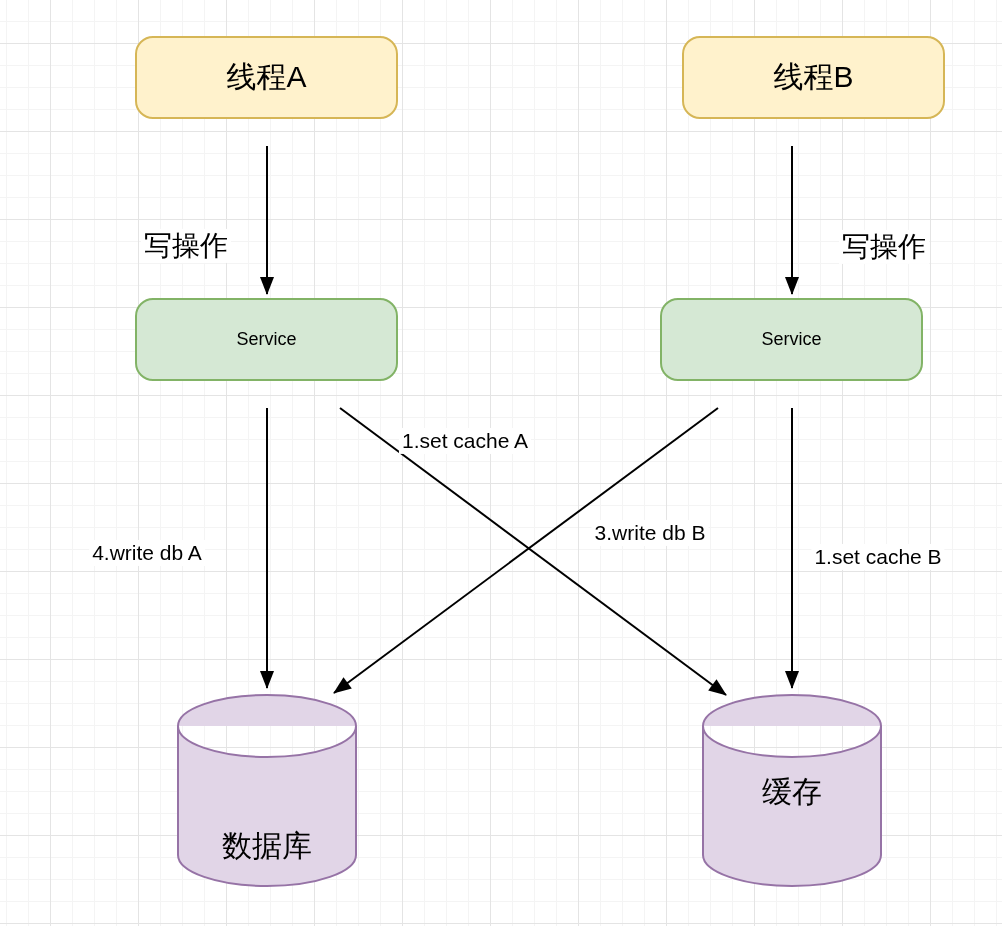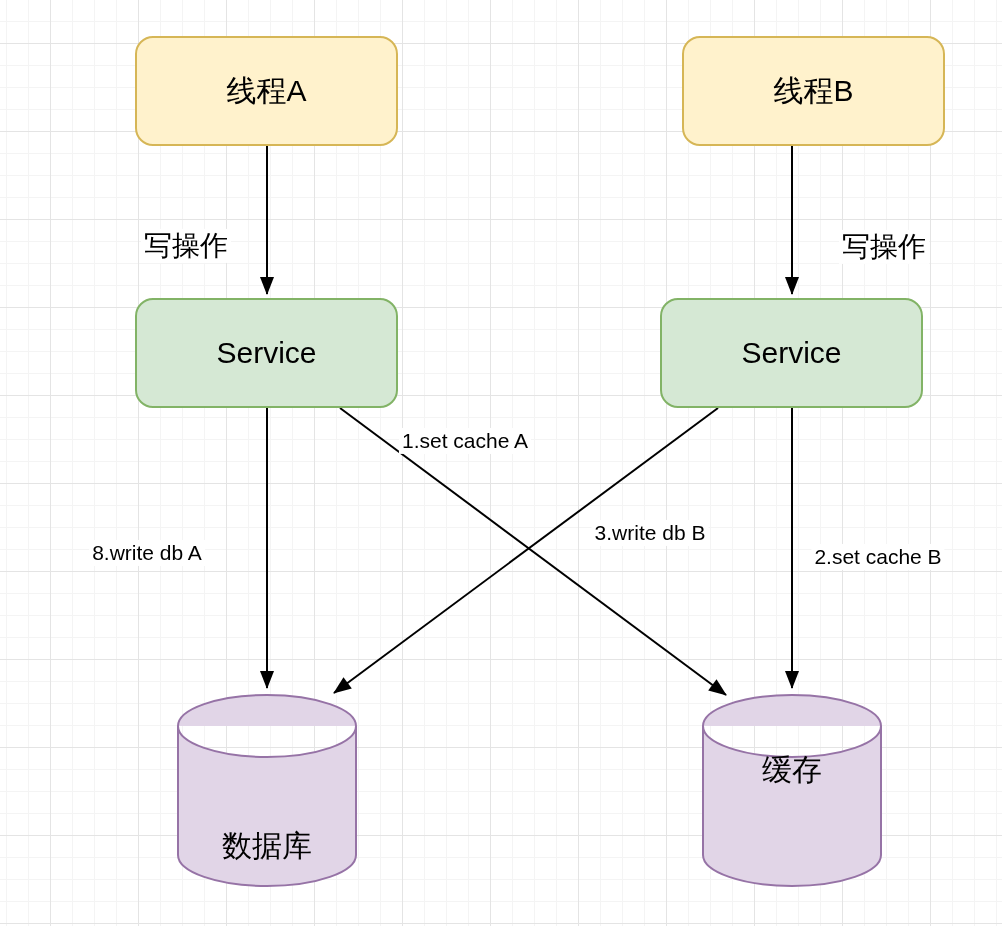--- a/index.html
+++ b/index.html
@@ -22,37 +22,37 @@
 
   .edges-layer {
     position: absolute;
     left: 0; top: 0;
     width: 1002px; height: 926px;
   }
 
   .node {
     position: absolute;
     width: 263px;
-    height: 110px;
+    height: 83px;
     border-radius: 18px;
     display: flex;
     align-items: center;
     justify-content: center;
     color: #000000;
     text-align: center;
   }
   .node-yellow {
     background: #FFF2CC;
     border: 2px solid #D6B656;
     font-size: 30px;
   }
   .node-green {
     background: #D5E8D4;
     border: 2px solid #82B366;
-    font-size: 30px;
+    font-size: 18px;
   }
   #thread-a { left: 135px; top: 36px; }
   #thread-b { left: 660px; top: 36px; margin-left: 22px; }
   #service-a { left: 135px; top: 298px; }
   #service-b { left: 660px; top: 298px; }
 
   .edge-label {
     position: absolute;
     transform: translate(-50%, -50%);
     background: #ffffff;
@@ -73,21 +73,21 @@
   #label-write-db-a  { left: 147px; top: 541px; }
 
   .cylinder-label {
     position: absolute;
     transform: translate(-50%, -50%);
     font-size: 30px;
     color: #000000;
     white-space: nowrap;
   }
   #database-label { left: 267px; top: 818px; margin-top: 28px; }
-  #cache-label    { left: 792px; top: 770px; }
+  #cache-label    { left: 792px; top: 792px; }
 </style>
 </head>
 <body>
 
 <div class="canvas">
 
   <svg class="edges-layer" width="1002" height="926" viewBox="0 0 1002 926" xmlns="http://www.w3.org/2000/svg">
     <defs>
       <marker id="arrowhead" markerUnits="userSpaceOnUse" markerWidth="20" markerHeight="16" refX="18" refY="8" orient="auto">
         <path d="M 1 1 L 19 8 L 1 15 Z" fill="#000000"></path>
@@ -120,20 +120,20 @@
   <div class="node node-green" id="service-a">
     <span>Service</span>
   </div>
   <div class="node node-green" id="service-b">
     <span>Service</span>
   </div>
 
   <div class="edge-label cn" id="label-write-a">写操作</div>
   <div class="edge-label cn" id="label-write-b">写操作</div>
   <div class="edge-label en" id="label-set-cache-a">1.set cache A</div>
-  <div class="edge-label en" id="label-set-cache-b">2.set cache B</div>
+  <div class="edge-label en" id="label-set-cache-b">1.set cache B</div>
   <div class="edge-label en" id="label-write-db-b">3.write db B</div>
-  <div class="edge-label en" id="label-write-db-a">8.write db A</div>
+  <div class="edge-label en" id="label-write-db-a">4.write db A</div>
 
   <div class="cylinder-label" id="database-label">数据库</div>
   <div class="cylinder-label" id="cache-label">缓存</div>
 
 </div>
 
 </body></html>

